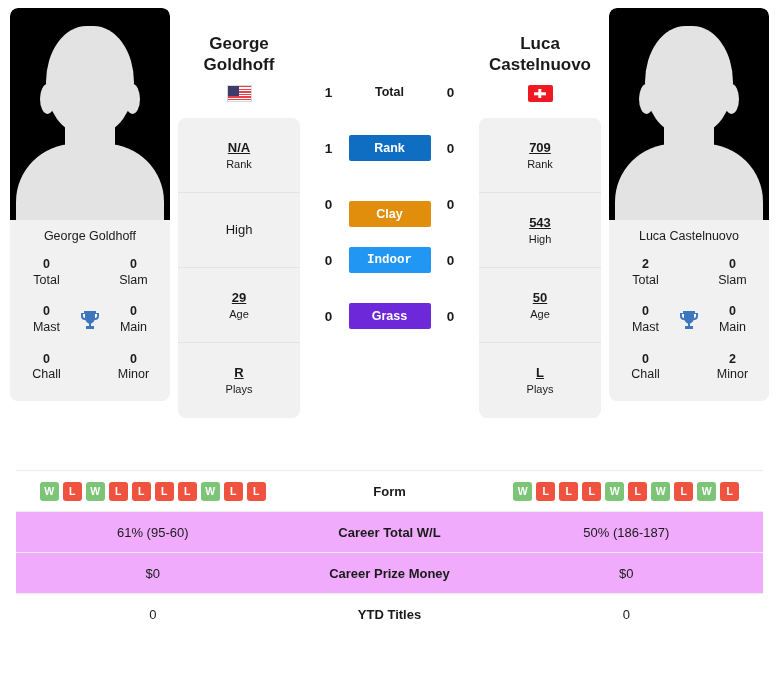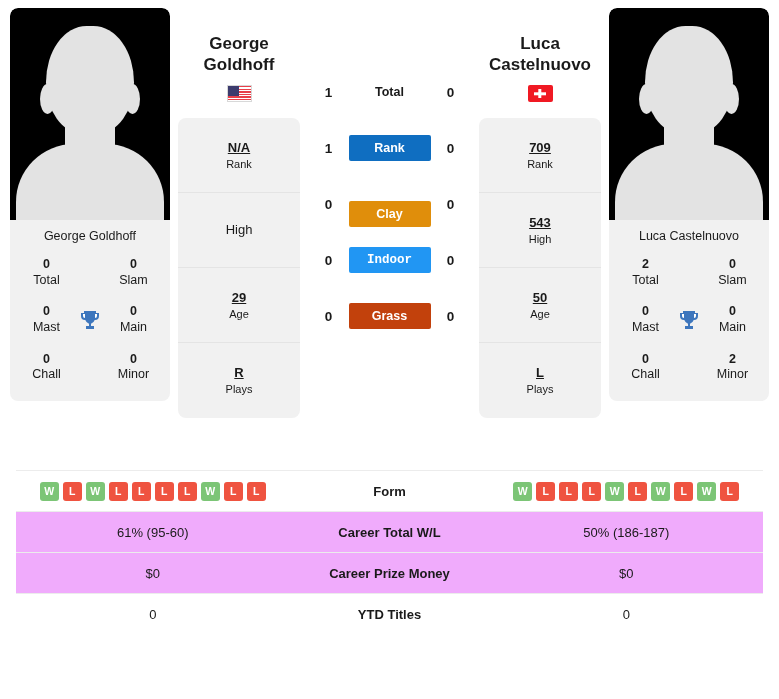--- a/index.html
+++ b/index.html
@@ -295,21 +295,21 @@
         <div class="surface-badge" id="badge-clay" style="background: rgb(224, 142, 11); margin-top: 20px;">Clay</div>
         <div class="h2h-score">0</div>
       </div>
       <div class="h2h-row">
         <div class="h2h-score">0</div>
         <div class="surface-badge" id="badge-indoor" style="background: rgb(33, 150, 243); font-family: Liberation Mono, monospace;">Indoor</div>
         <div class="h2h-score">0</div>
       </div>
       <div class="h2h-row">
         <div class="h2h-score">0</div>
-        <div class="surface-badge" id="badge-grass" style="background: #c2410c;">Grass</div>
+        <div class="surface-badge" id="badge-grass" style="background: #6d28d9;">Grass</div>
         <div class="h2h-score">0</div>
       </div>
     </div>
 
     <div class="info-col">
       <div class="pname">Luca Castelnuovo</div>
       <div class="flag">
         <span class="flag-ch"></span>
       </div>
       <div class="info-card right-card">

